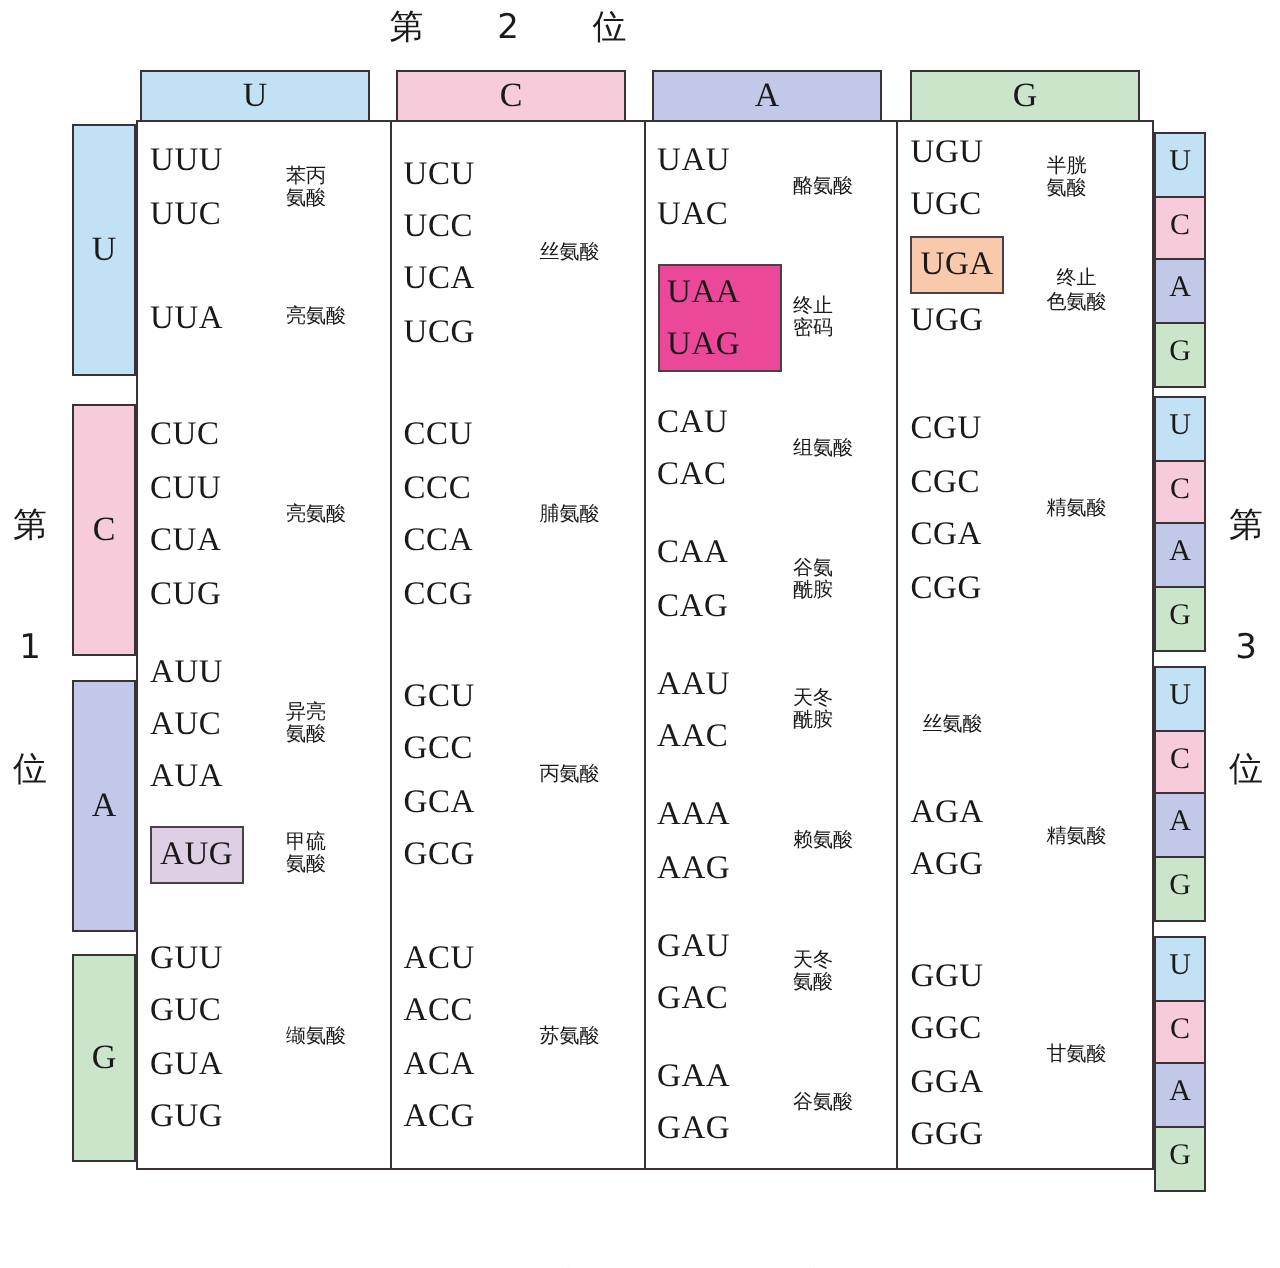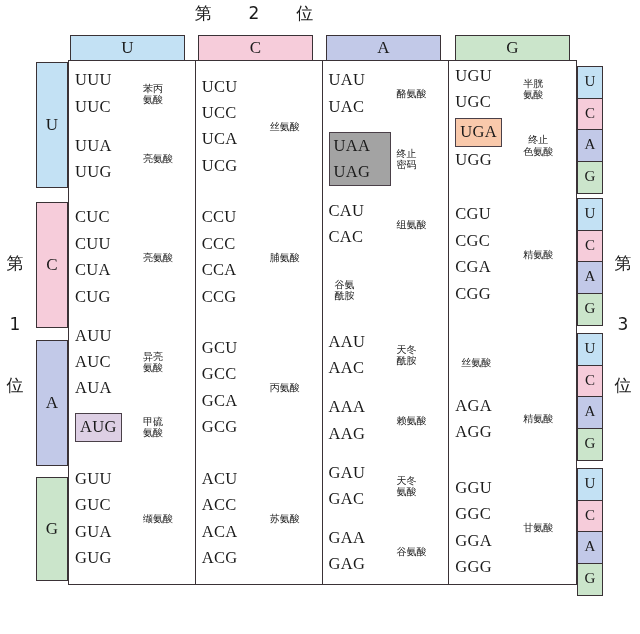--- a/index.html
+++ b/index.html
@@ -238,21 +238,20 @@
         <div class="grp">
           <div class="codons">
             <div class="codon">UUU</div>
             <div class="codon">UUC</div>
           </div>
           <div class="aa"><span>苯丙</span><span class="l2">氨酸</span></div>
         </div>
         <div class="grp">
           <div class="codons">
             <div class="codon">UUA</div>
-            <div class="codon">UUG</div>
           </div>
           <div class="aa"><span>亮氨酸</span></div>
         </div>
       </div>
       <div class="gcell">
         <div class="grp">
           <div class="codons">
             <div class="codon">CUC</div>
             <div class="codon">CUU</div>
             <div class="codon">CUA</div>
@@ -338,36 +337,40 @@
     <div class="gcol">
       <div class="gcell">
         <div class="grp">
           <div class="codons">
             <div class="codon">UAU</div>
             <div class="codon">UAC</div>
           </div>
           <div class="aa"><span>酪氨酸</span></div>
         </div>
         <div class="grp">
-          <div class="codons boxed-group" style="background: #a3a3a3;">
+          <div class="codons boxed-group" style="background: #ec4899;">
             <div class="codon">UAA</div>
             <div class="codon">UAG</div>
           </div>
           <div class="aa"><span>终止</span><span class="l2">密码</span></div>
         </div>
       </div>
       <div class="gcell">
         <div class="grp">
           <div class="codons">
             <div class="codon">CAU</div>
             <div class="codon">CAC</div>
           </div>
           <div class="aa"><span>组氨酸</span></div>
         </div>
         <div class="grp">
+          <div class="codons">
+            <div class="codon">CAA</div>
+            <div class="codon">CAG</div>
+          </div>
           <div class="aa"><span>谷氨</span><span class="l2">酰胺</span></div>
         </div>
       </div>
       <div class="gcell">
         <div class="grp">
           <div class="codons">
             <div class="codon">AAU</div>
             <div class="codon">AAC</div>
           </div>
           <div class="aa"><span>天冬</span><span class="l2">酰胺</span></div>

